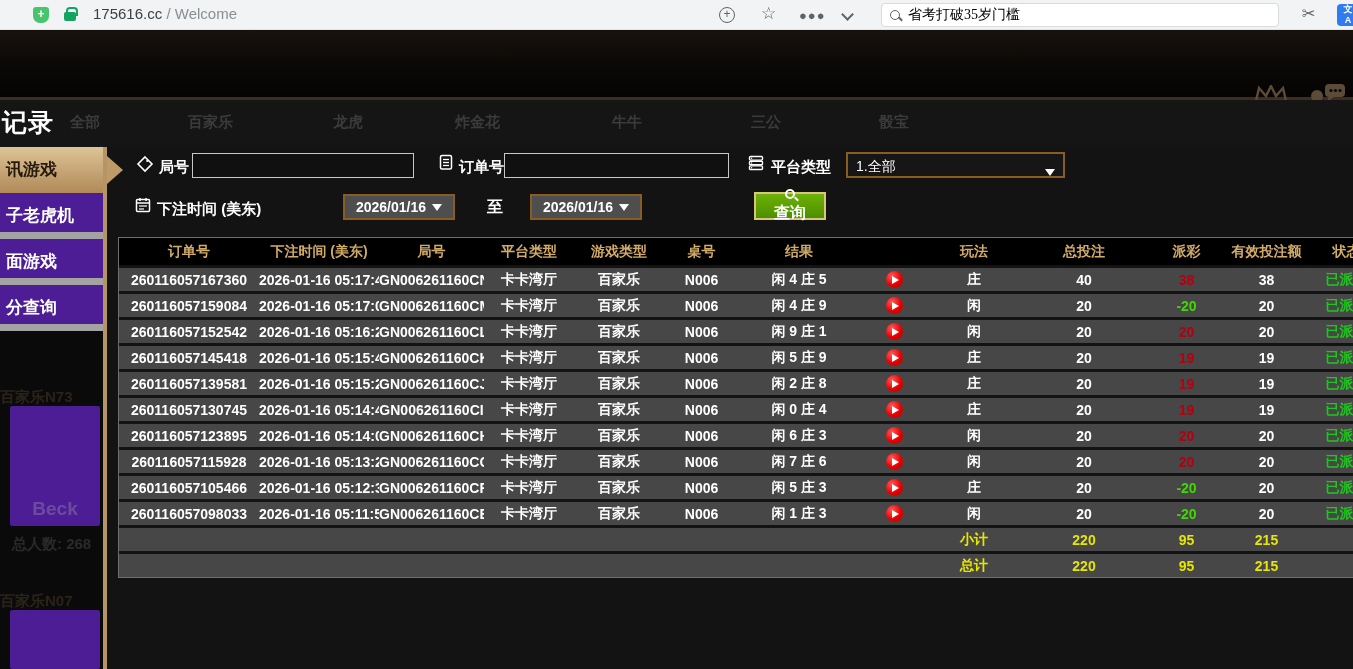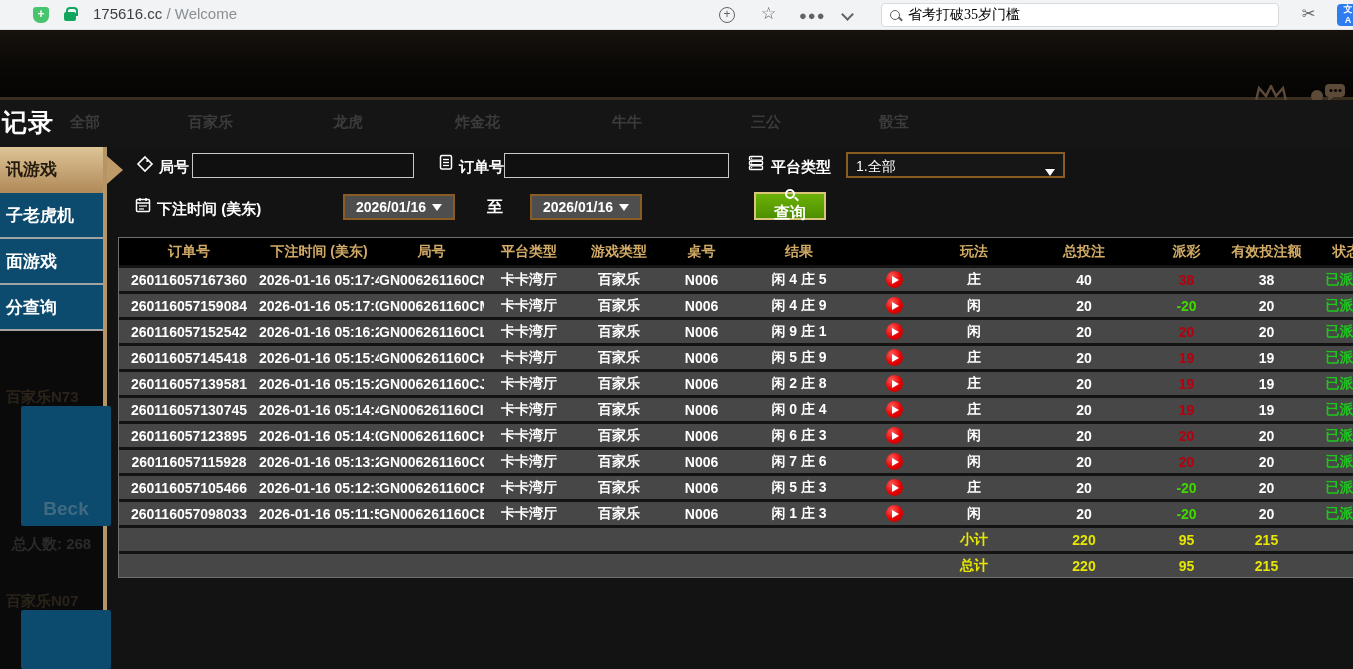--- a/index.html
+++ b/index.html
@@ -33,25 +33,25 @@
   .vip-label { font-size:10px; font-weight:bold; letter-spacing:2px; color:#5d4b39; margin-top:-2px; }
   .svc-wrap { left:1302px; top:52px; width:48px; }
 
   
   .title-bar { position:absolute; left:0; top:100px; width:1353px; height:47px; background:#151515; }
   .page-title { position:absolute; left:2px; top:6px; font-size:25px; font-weight:bold; color:#ffffff; letter-spacing:1px; }
   .ghost-tab { position:absolute; top:13px; font-size:15px; font-weight:bold; color:#3b3b3b; }
 
   
   .sidebar { position:absolute; left:0; top:147px; width:107px; height:522px; background:#0a0a0a; border-right:4px solid #b59466; }
-  .side-item { position:relative; height:46px; line-height:46px; padding-left:6px; font-size:17px; font-weight:bold; color:#fff; background:#0c4a6e; border-bottom:2px solid #a3a3a3; white-space:nowrap; }
+  .side-item { position:relative; height:46px; line-height:46px; padding-left:6px; font-size:17px; font-weight:bold; color:#fff; background:#4c1d95; border-bottom:7px solid #a3a3a3; white-space:nowrap; }
   .side-item.active { background:linear-gradient(180deg,#ddc496 0%,#c5a374 55%,#b08a58 100%); color:#241a0e; border-bottom:none; }
   .side-item.active::after { content:""; position:absolute; right:-20px; top:50%; margin-top:-14px; border-left:16px solid #bd9a68; border-top:14px solid transparent; border-bottom:14px solid transparent; z-index:5; }
-  .ghost-block { position:absolute; left:0; width:107px; color:rgba(186,150,92,0.18); font-weight:bold; font-size:15px; padding-left:6px; white-space:nowrap; }
-  .ghost-photo { position:absolute; left:21px; width:90px; background:#0c4a6e; border-radius:2px; display:flex; align-items:flex-end; justify-content:center; }
+  .ghost-block { position:absolute; left:0; width:107px; color:rgba(186,150,92,0.18); font-weight:bold; font-size:15px; white-space:nowrap; }
+  .ghost-photo { position:absolute; left:10px; width:90px; background:#4c1d95; border-radius:2px; display:flex; align-items:flex-end; justify-content:center; }
   .ghost-dealer { font-size:19px; font-weight:bold; color:rgba(175,175,175,0.32); padding-bottom:6px; }
   .ghost-players { position:absolute; left:12px; font-size:15px; font-weight:bold; color:rgba(160,160,160,0.22); white-space:nowrap; }
 
   
   .flabel { position:absolute; font-size:15px; font-weight:bold; color:#fff; white-space:nowrap; }
   .ficon { position:absolute; width:18px; height:18px; }
   .txt-input { position:absolute; height:25px; background:#101010; border:1px solid #c8c8c8; color:#fff; font-size:14px; padding:0 6px; }
   .date-select { position:absolute; width:112px; height:26px; background:#4e4e4e; border:2px solid #8a5c22; color:#fff; font-size:14px; font-weight:bold; display:flex; align-items:center; justify-content:center; gap:6px; cursor:pointer; }
   .plat-select { position:absolute; left:846px; top:152px; width:219px; height:26px; background:#161616; border:2px solid #8a5c22; color:#fff; font-size:14px; display:flex; align-items:flex-end; padding:0 8px; cursor:pointer; }
   .caret-down { width:0; height:0; border-left:5px solid transparent; border-right:5px solid transparent; border-top:7px solid #fff; }

